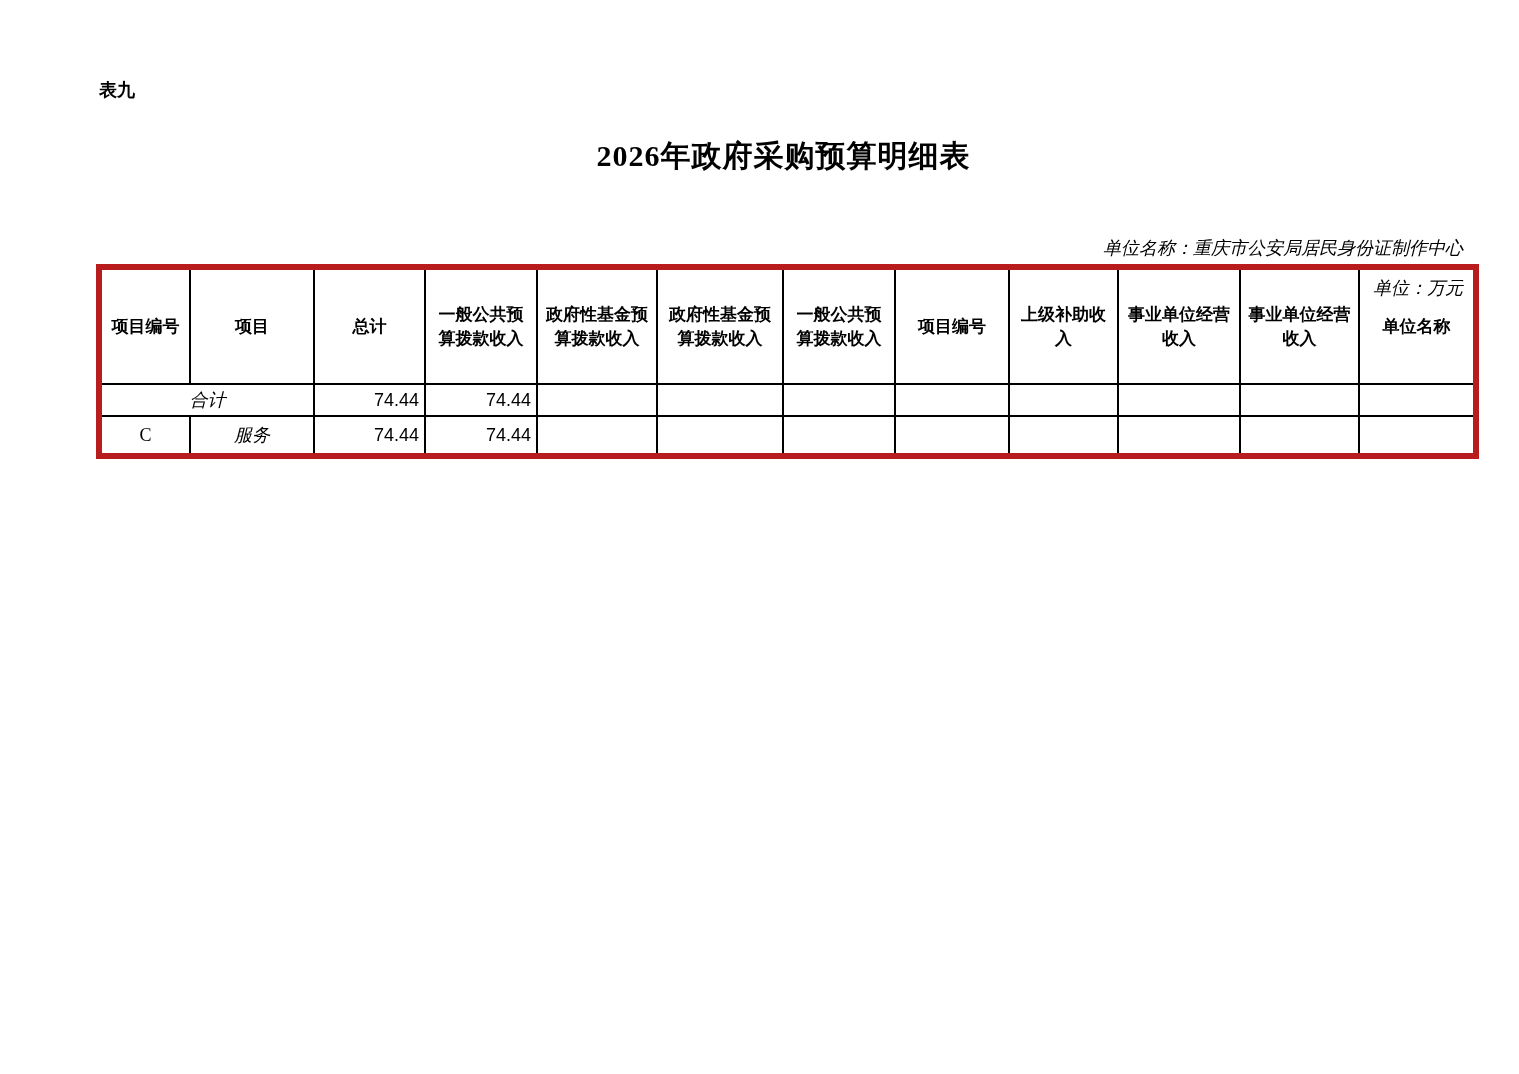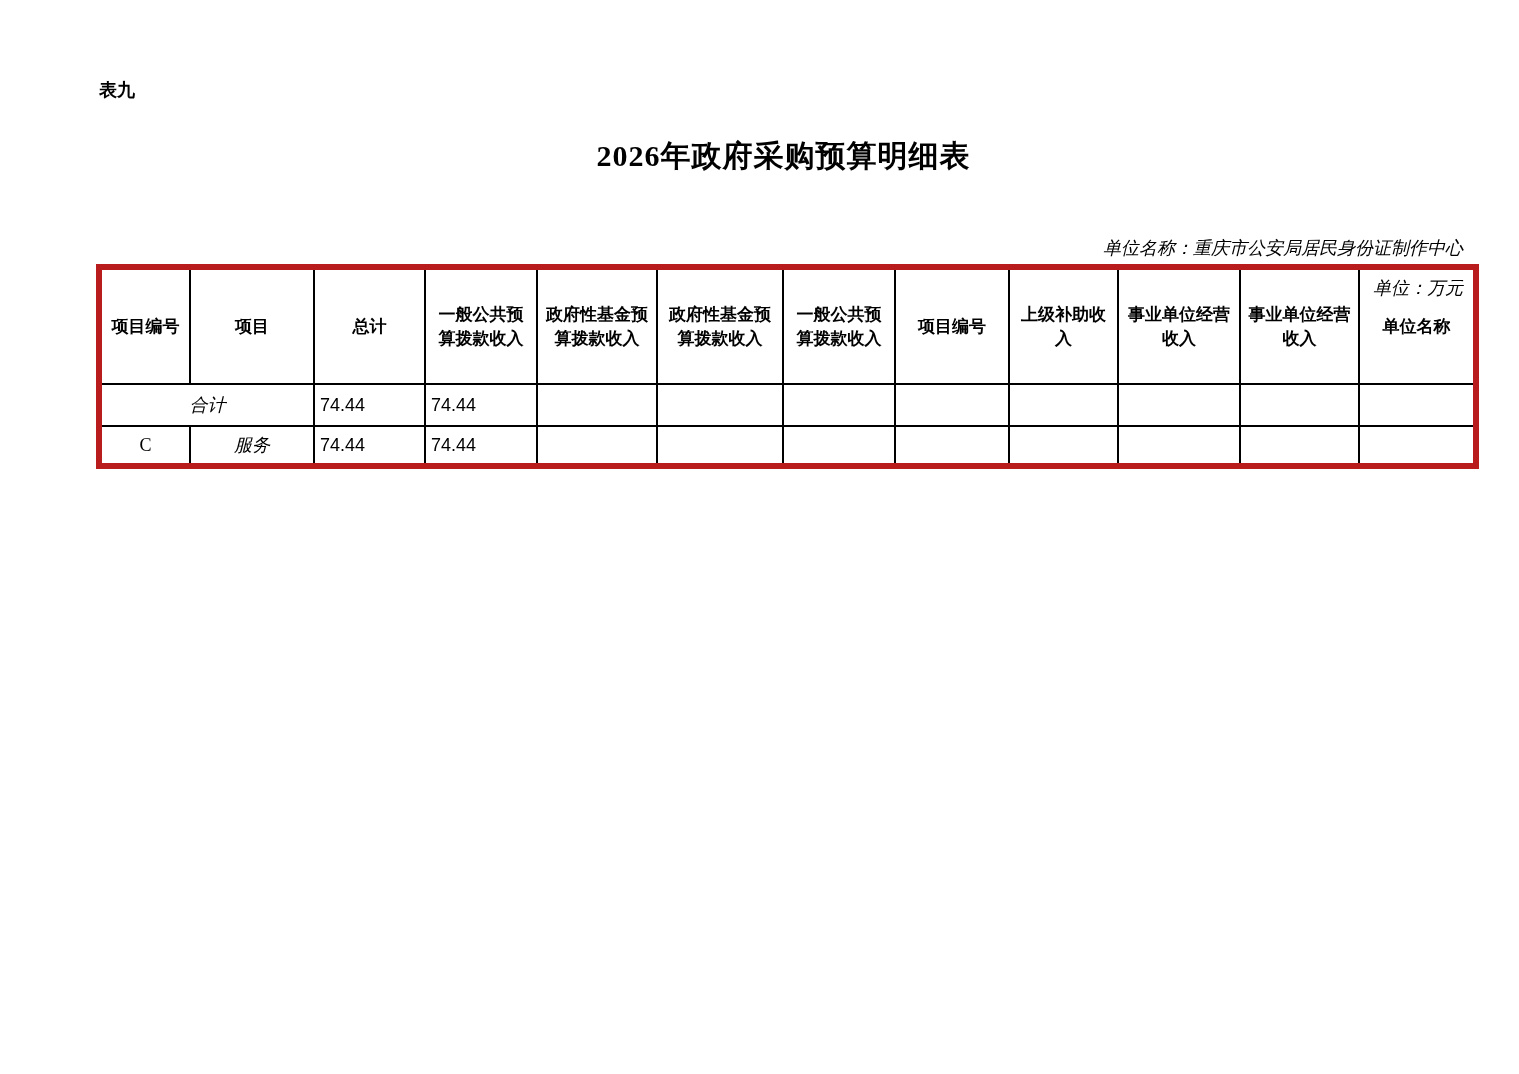--- a/index.html
+++ b/index.html
@@ -61,39 +61,39 @@
     font-family: "Liberation Sans", sans-serif;
     font-weight: 700;
     font-size: 17px;
     line-height: 1.4;
     text-align: center;
     vertical-align: middle;
     padding: 2px 6px;
     word-break: break-all;
   }
   tr.header-row { height: 117px; }
-  tr.row-summary { height: 42px; }
+  tr.row-summary { height: 32px; }
   tr.row-item { height: 40px; }
   table.budget td {
     font-size: 18px;
     vertical-align: middle;
     padding: 0 5px;
   }
   td.cell-label {
     font-family: "Liberation Serif", serif;
     font-style: italic;
     text-align: center;
   }
   td.cell-code {
     font-family: "Liberation Serif", serif;
     text-align: center;
   }
   td.cell-num {
     font-family: "Liberation Sans", sans-serif;
-    text-align: left;
+    text-align: right;
   }
 </style>
 </head>
 <body>
 
 <div class="sheet-label">表九</div>
 
 <h1 class="page-title">2026年政府采购预算明细表</h1>
 
 <div class="unit-row">

